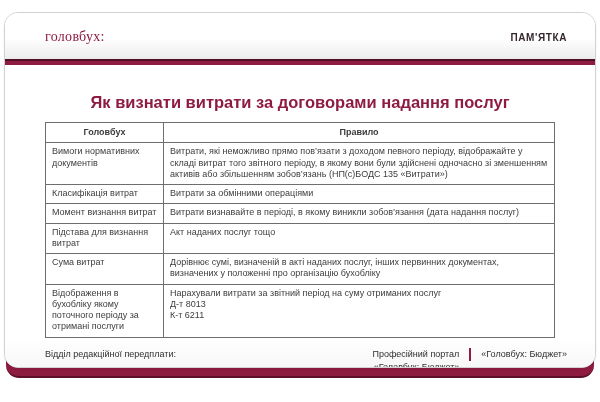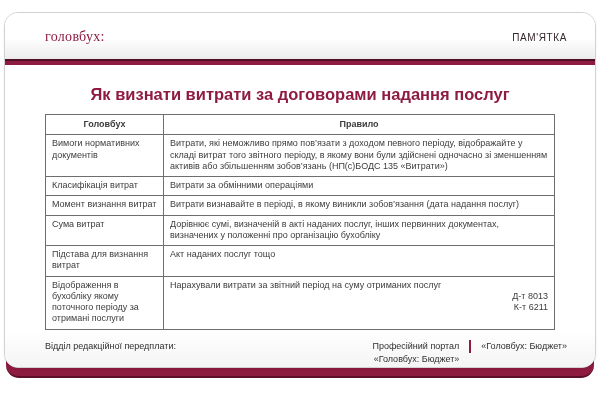--- a/index.html
+++ b/index.html
@@ -43,37 +43,37 @@
     align-items:center;
     justify-content:space-between;
     padding:2px 28px 0 40px;
     background:linear-gradient(180deg,#ffffff 55%,#ececec 100%);
   }
   .logo { line-height:1.02; color:#8e1b40; font-family:"Liberation Serif", serif; }
   .logo-line1 { font-size:14px; letter-spacing:0.3px; }
   .logo-line2 { font-size:18px; font-weight:bold; letter-spacing:0.6px; }
   .memo-label {
     font-size:10px;
-    font-weight:normal;
+    font-weight:bold;
     letter-spacing:0.6px;
     color:#35262e;
   }
   .band-top {
     flex:0 0 auto;
     height:6px;
     background:#8e1b40;
     border-top:2px solid #4f0f26;
   }
   .main { flex:0 0 auto; padding:12px 40px 0; }
   .doc-title {
     text-align:center;
     color:#8e1b40;
     font-size:16.5px;
     font-weight:bold;
-    margin:8px 0 10px;
+    margin:16px 0 10px;
   }
   table.rules {
     width:100%;
     border-collapse:collapse;
     font-size:9px;
     line-height:1.25;
     color:#3c3c3c;
     border:1.5px solid #4a4a4a;
   }
   table.rules th, table.rules td {
@@ -81,21 +81,21 @@
     padding:3px 6px 4px;
     vertical-align:top;
     text-align:left;
   }
   table.rules th {
     text-align:center;
     font-weight:bold;
     padding:4px 6px;
   }
   .col-indicator { width:118px; }
-  .centered-line { text-align:right; }
+  .centered-line { text-align:left; }
   .footer {
     margin-top:auto;
     flex:0 0 auto;
     display:flex;
     justify-content:space-between;
     align-items:flex-start;
     padding:10px 28px 0 40px;
     height:60px;
     font-size:9px;
     line-height:1.45;
@@ -152,30 +152,30 @@
         </tr>
 
         <tr>
           <td class="col-indicator">Момент визнання витрат</td>
           <td>
                 <div>Витрати визнавайте в періоді, в якому виникли зобов’язання (дата надання послуг)</div>
               </td>
         </tr>
 
         <tr>
+          <td class="col-indicator">Підстава для визнання витрат</td>
+          <td>
+                <div>Акт наданих послуг тощо</div>
+              </td>
+        </tr>
+
+        <tr>
           <td class="col-indicator">Сума витрат</td>
           <td>
                 <div>Дорівнює сумі, визначеній в акті наданих послуг, інших первинних документах, визначених у положенні про організацію бухобліку</div>
-              </td>
-        </tr>
-
-        <tr>
-          <td class="col-indicator">Підстава для визнання витрат</td>
-          <td>
-                <div>Акт наданих послуг тощо</div>
               </td>
         </tr>
 
         <tr>
           <td class="col-indicator">Відображення в бухобліку якому поточного періоду за отримані послуги</td>
           <td>
                 <div>Нарахували витрати за звітний період на суму отриманих послуг</div>
                 <div class="centered-line">Д-т 8013</div>
                 <div class="centered-line">К-т 6211</div>
               </td>

